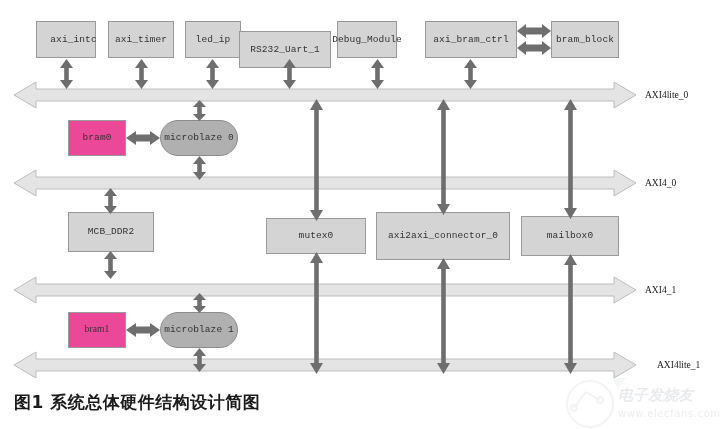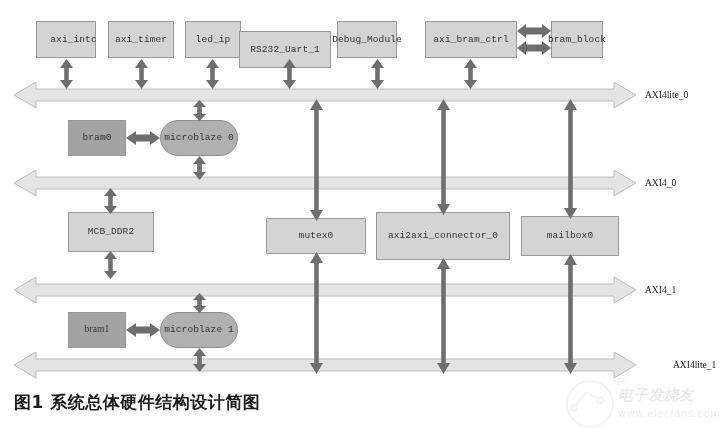--- a/index.html
+++ b/index.html
@@ -17,21 +17,21 @@
     background:#d4d4d4;
     color:#333333;
     display:flex;align-items:center;justify-content:center;
     font-family:"Liberation Mono", monospace;
     font-size:9.5px;
     letter-spacing:0.1px;
     text-align:center;
     line-height:1.05;
     white-space:nowrap;
   }
-  .blk.light{background:#a3a3a3;}
+  .blk.light{background:#ec4899;}
   .blk.dark{background:#b0b0b0;border-color:#8c8c8c;border-radius:18px;}
 
   
   .bus{position:absolute;}
   .bus svg{display:block;}
   .buslabel{
     position:absolute;
     font-family:"Liberation Serif", serif;
     font-size:9.5px;
     color:#222;
@@ -102,29 +102,29 @@
       <polygon points="0,15 22,2 22,9 600,9 600,2 622,15 600,28 600,21 22,21 22,28" fill="#e4e4e4" stroke="#bcbcbc" stroke-width="1"></polygon>
     </svg>
   </div>
   <div class="buslabel" style="left:645px;top:285px;">AXI4_1</div>
 
   <div class="bus" style="left:14px;top:350px;width:622px;height:30px;">
     <svg width="622" height="30" viewBox="0 0 622 30">
       <polygon points="0,15 22,2 22,9 600,9 600,2 622,15 600,28 600,21 22,21 22,28" fill="#e4e4e4" stroke="#bcbcbc" stroke-width="1"></polygon>
     </svg>
   </div>
-  <div class="buslabel" style="left:673px;top:360px;">AXI4lite_1</div>
+  <div class="buslabel" style="left:657px;top:360px;">AXI4lite_1</div>
 
   <div class="blk" style="left:36px;top:21px;width:60px;height:37px;padding-left:15px;">axi_intc</div>
   <div class="blk" style="left:108px;top:21px;width:66px;height:37px;">axi_timer</div>
   <div class="blk" style="left:185px;top:21px;width:56px;height:37px;">led_ip</div>
   <div class="blk" style="left:239px;top:21px;width:92px;height:37px;margin-top:10px;">RS232_Uart_1</div>
   <div class="blk" style="left:337px;top:21px;width:60px;height:37px;">Debug_Module</div>
   <div class="blk" style="left:425px;top:21px;width:92px;height:37px;">axi_bram_ctrl</div>
-  <div class="blk" style="left:551px;top:21px;width:52px;height:37px;">bram_block</div>
+  <div class="blk" style="left:551px;top:21px;width:68px;height:37px;">bram_block</div>
 
   <div class="arr" style="left:517px;top:24px;width:34px;height:14px;">
     <svg width="34" height="14" viewBox="0 0 34 14">
       <polygon points="0,7 9,0 9,3.5 25,3.5 25,0 34,7 25,14 25,10.5 9,10.5 9,14" fill="#6e6e6e"></polygon>
     </svg>
   </div>
   <div class="arr" style="left:517px;top:41px;width:34px;height:14px;">
     <svg width="34" height="14" viewBox="0 0 34 14">
       <polygon points="0,7 9,0 9,3.5 25,3.5 25,0 34,7 25,14 25,10.5 9,10.5 9,14" fill="#6e6e6e"></polygon>
     </svg>

